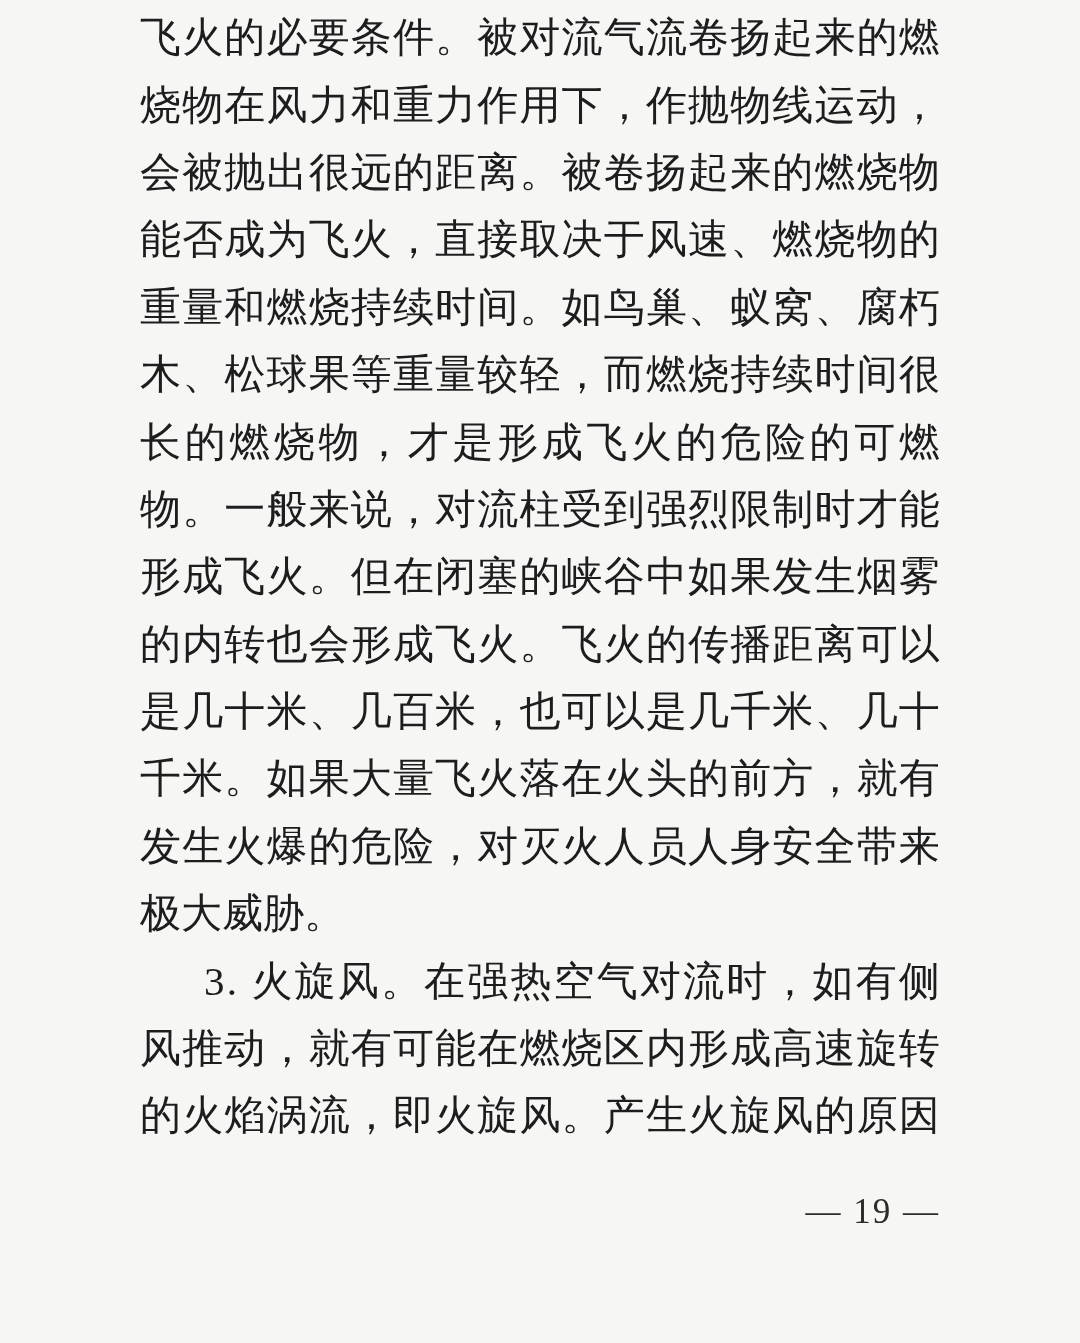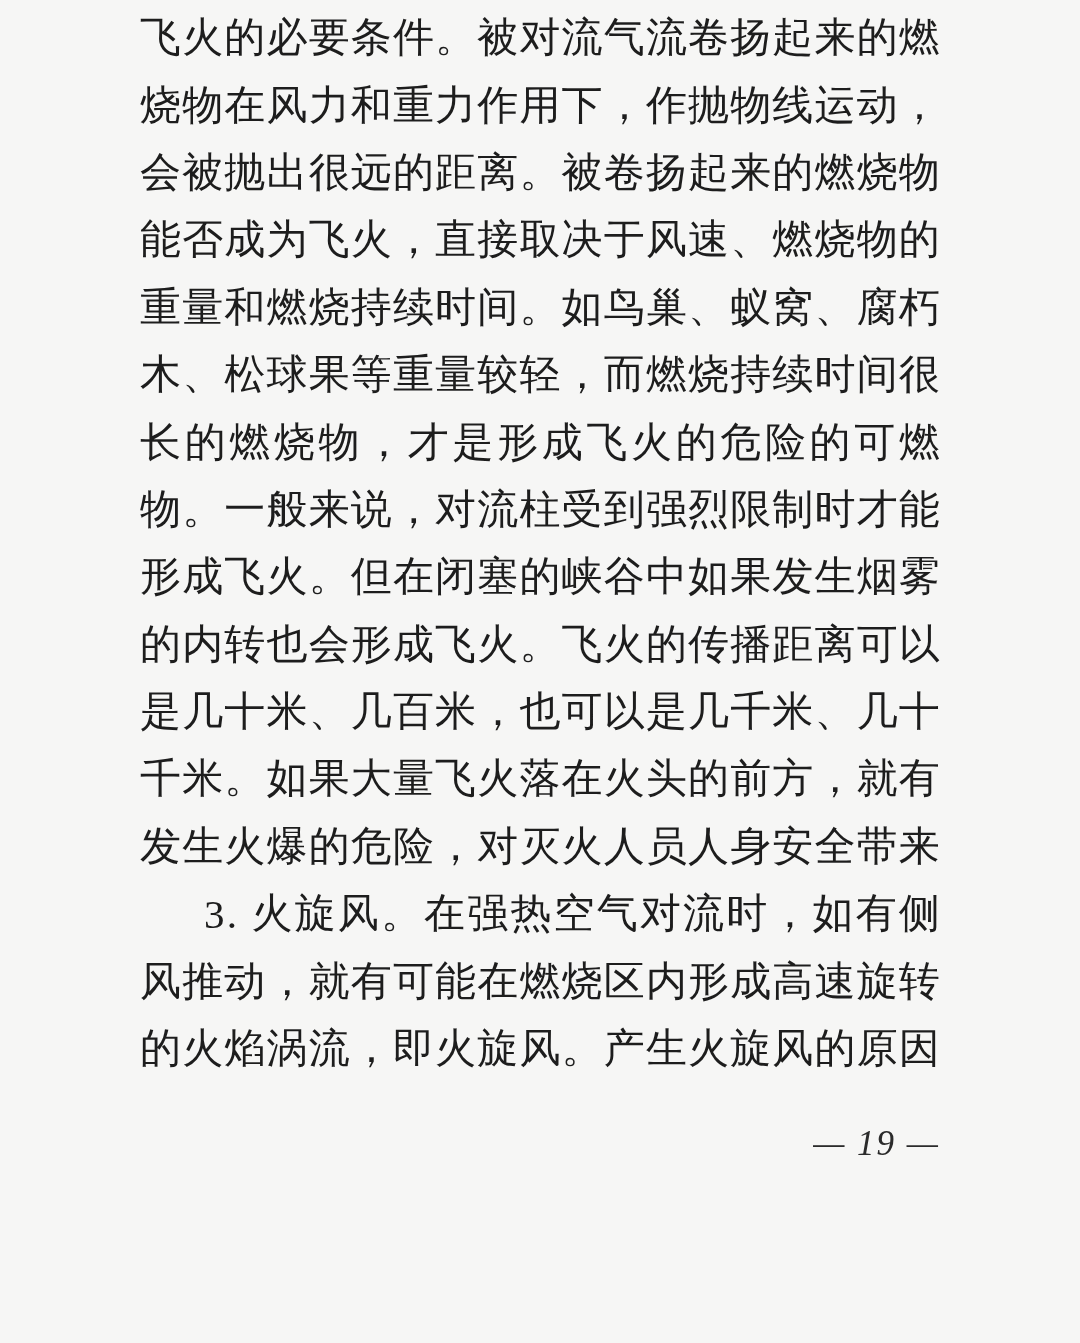--- a/index.html
+++ b/index.html
@@ -42,39 +42,39 @@
     box-sizing: border-box;
     padding-left: 64px;
   }
   .pagenum {
     margin-top: 42px;
     width: 800px;
     text-align: right;
     font-size: 35px;
     color: #2b2b2b;
     letter-spacing: 2px;
-    font-style: italic;
   }
 </style>
 </head>
 <body>
 
 <div class="page">
   <div class="textblock">
     <div class="line just"><span>飞</span><span>火</span><span>的</span><span>必</span><span>要</span><span>条</span><span>件</span><span>。</span><span>被</span><span>对</span><span>流</span><span>气</span><span>流</span><span>卷</span><span>扬</span><span>起</span><span>来</span><span>的</span><span>燃</span></div>
     <div class="line just"><span>烧</span><span>物</span><span>在</span><span>风</span><span>力</span><span>和</span><span>重</span><span>力</span><span>作</span><span>用</span><span>下</span><span>，</span><span>作</span><span>抛</span><span>物</span><span>线</span><span>运</span><span>动</span><span>，</span></div>
     <div class="line just"><span>会</span><span>被</span><span>抛</span><span>出</span><span>很</span><span>远</span><span>的</span><span>距</span><span>离</span><span>。</span><span>被</span><span>卷</span><span>扬</span><span>起</span><span>来</span><span>的</span><span>燃</span><span>烧</span><span>物</span></div>
     <div class="line just"><span>能</span><span>否</span><span>成</span><span>为</span><span>飞</span><span>火</span><span>，</span><span>直</span><span>接</span><span>取</span><span>决</span><span>于</span><span>风</span><span>速</span><span>、</span><span>燃</span><span>烧</span><span>物</span><span>的</span></div>
     <div class="line just"><span>重</span><span>量</span><span>和</span><span>燃</span><span>烧</span><span>持</span><span>续</span><span>时</span><span>间</span><span>。</span><span>如</span><span>鸟</span><span>巢</span><span>、</span><span>蚁</span><span>窝</span><span>、</span><span>腐</span><span>朽</span></div>
     <div class="line just"><span>木</span><span>、</span><span>松</span><span>球</span><span>果</span><span>等</span><span>重</span><span>量</span><span>较</span><span>轻</span><span>，</span><span>而</span><span>燃</span><span>烧</span><span>持</span><span>续</span><span>时</span><span>间</span><span>很</span></div>
     <div class="line just"><span>长</span><span>的</span><span>燃</span><span>烧</span><span>物</span><span>，</span><span>才</span><span>是</span><span>形</span><span>成</span><span>飞</span><span>火</span><span>的</span><span>危</span><span>险</span><span>的</span><span>可</span><span>燃</span></div>
     <div class="line just"><span>物</span><span>。</span><span>一</span><span>般</span><span>来</span><span>说</span><span>，</span><span>对</span><span>流</span><span>柱</span><span>受</span><span>到</span><span>强</span><span>烈</span><span>限</span><span>制</span><span>时</span><span>才</span><span>能</span></div>
     <div class="line just"><span>形</span><span>成</span><span>飞</span><span>火</span><span>。</span><span>但</span><span>在</span><span>闭</span><span>塞</span><span>的</span><span>峡</span><span>谷</span><span>中</span><span>如</span><span>果</span><span>发</span><span>生</span><span>烟</span><span>雾</span></div>
     <div class="line just"><span>的</span><span>内</span><span>转</span><span>也</span><span>会</span><span>形</span><span>成</span><span>飞</span><span>火</span><span>。</span><span>飞</span><span>火</span><span>的</span><span>传</span><span>播</span><span>距</span><span>离</span><span>可</span><span>以</span></div>
     <div class="line just"><span>是</span><span>几</span><span>十</span><span>米</span><span>、</span><span>几</span><span>百</span><span>米</span><span>，</span><span>也</span><span>可</span><span>以</span><span>是</span><span>几</span><span>千</span><span>米</span><span>、</span><span>几</span><span>十</span></div>
     <div class="line just"><span>千</span><span>米</span><span>。</span><span>如</span><span>果</span><span>大</span><span>量</span><span>飞</span><span>火</span><span>落</span><span>在</span><span>火</span><span>头</span><span>的</span><span>前</span><span>方</span><span>，</span><span>就</span><span>有</span></div>
     <div class="line just"><span>发</span><span>生</span><span>火</span><span>爆</span><span>的</span><span>危</span><span>险</span><span>，</span><span>对</span><span>灭</span><span>火</span><span>人</span><span>员</span><span>人</span><span>身</span><span>安</span><span>全</span><span>带</span><span>来</span></div>
+    <div class="line">极大威胁。</div>
     <div class="line just indent"><span>3</span><span>.</span><span> </span><span>火</span><span>旋</span><span>风</span><span>。</span><span>在</span><span>强</span><span>热</span><span>空</span><span>气</span><span>对</span><span>流</span><span>时</span><span>，</span><span>如</span><span>有</span><span>侧</span></div>
     <div class="line just"><span>风</span><span>推</span><span>动</span><span>，</span><span>就</span><span>有</span><span>可</span><span>能</span><span>在</span><span>燃</span><span>烧</span><span>区</span><span>内</span><span>形</span><span>成</span><span>高</span><span>速</span><span>旋</span><span>转</span></div>
     <div class="line just"><span>的</span><span>火</span><span>焰</span><span>涡</span><span>流</span><span>，</span><span>即</span><span>火</span><span>旋</span><span>风</span><span>。</span><span>产</span><span>生</span><span>火</span><span>旋</span><span>风</span><span>的</span><span>原</span><span>因</span></div>
   </div>
   <div class="pagenum">— 19 —</div>
 </div>
 
 </body></html>

